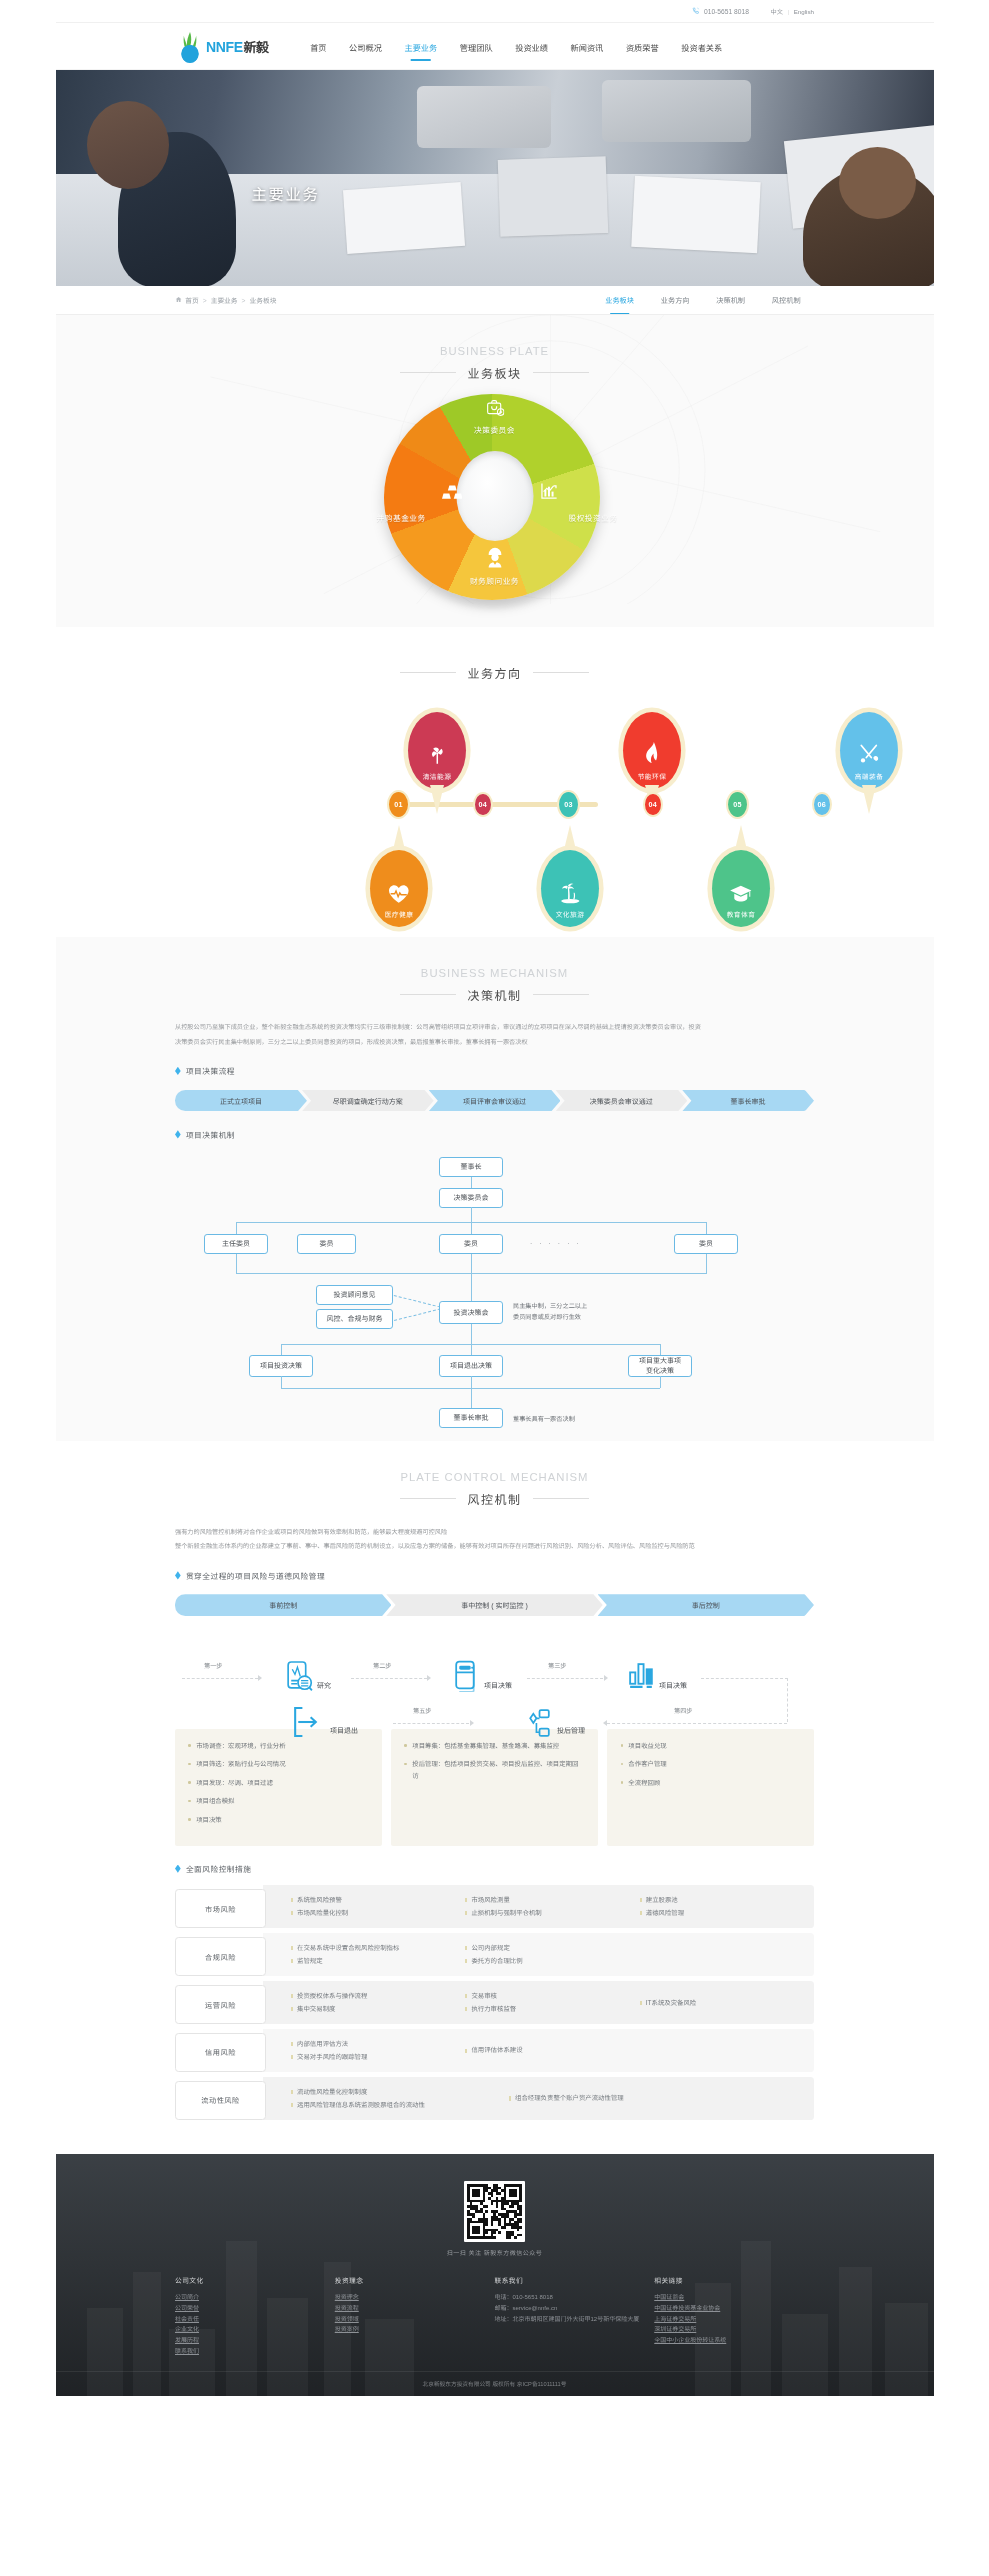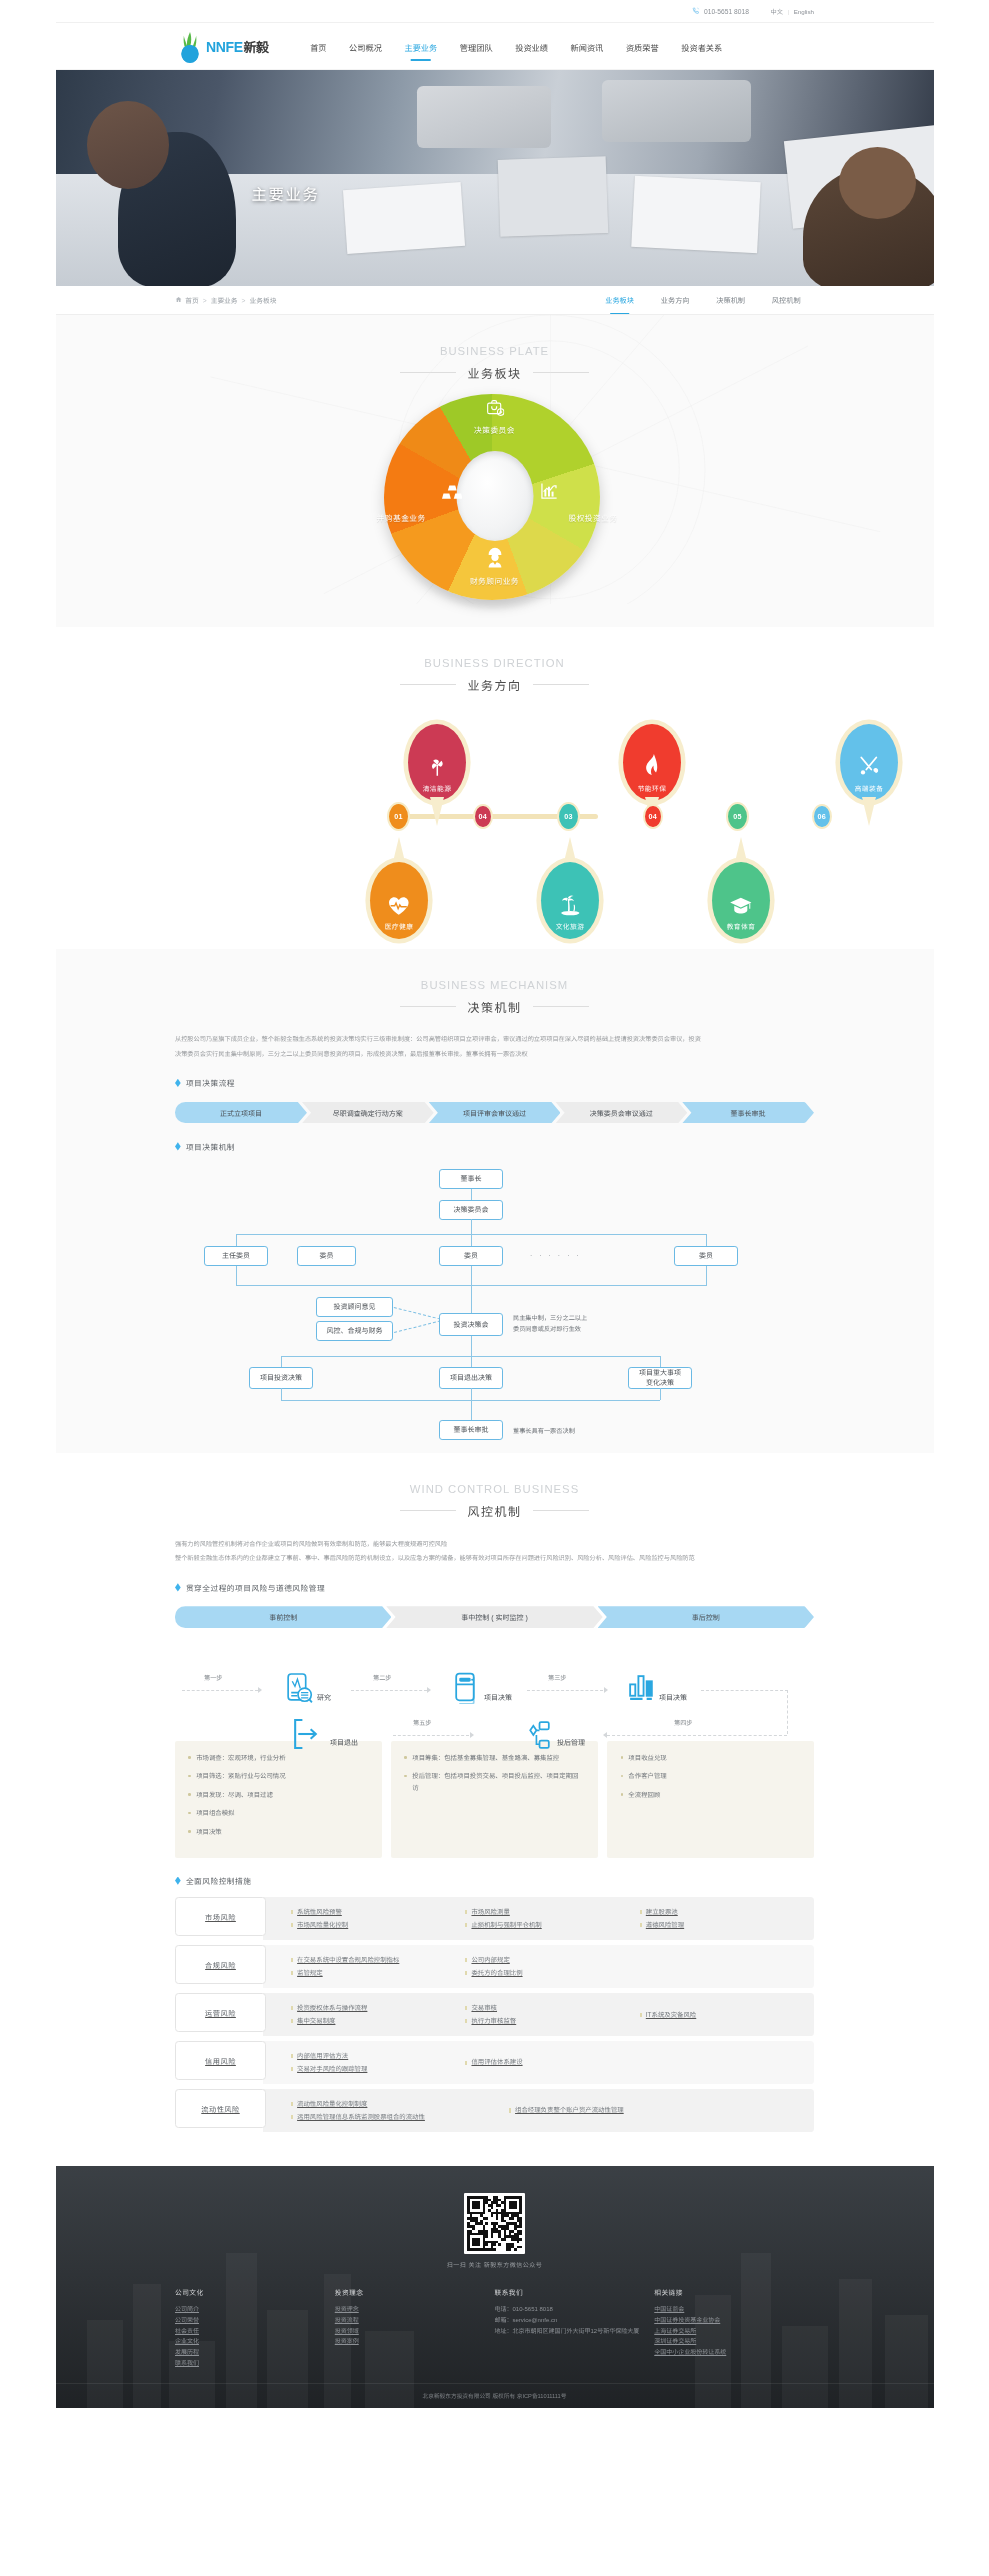--- a/index.html
+++ b/index.html
@@ -194,21 +194,21 @@
   .arrow-head.l { border-right:4.6px solid #d4d7da; }
 
   .cardrow { display:flex; gap:9.3px; margin-top:4.1px; }
   .icard { flex:1; background:#f6f4ed; border-radius:2.1px; padding:11.3px 13.4px 13.4px; min-height:94px; }
   .icard li { list-style:none; display:flex; gap:5.2px; font-size:6.4px; color:#6f7479; line-height:11.3px; margin-bottom:7.2px; }
   .icard li .bt { width:2.6px; height:2.6px; border-radius:50%; background:#cfc89d; margin-top:4.6px; flex:0 0 2.6px; }
   .icard li .tx { flex:1; }
 
   
   .risk-table { margin-top:11.3px; }
-  .risk-row { display:flex; align-items:flex-start; margin-bottom:5.2px;text-decoration:underline; }
+  .risk-row { display:flex; align-items:flex-end; margin-bottom:5.2px; }
   .risk-row .rk-name {
     width:91px; background:#fff; border:0.5px solid #e4e4e4; border-radius:3.6px;
     display:flex; align-items:center; justify-content:center;
     font-size:7.2px; color:#5a5f64; letter-spacing:0.5px; z-index:2; min-height:39px;
   }
   .risk-row .rk-body {
     flex:1; background:#f2f2f2; border-radius:0 3.6px 3.6px 0; margin-left:-3.1px;
     display:flex; align-items:center; padding:7.2px 0 7.2px 28px; min-height:39px;
   }
   .risk-row.alt .rk-body { background:#f7f7f7; }
@@ -399,21 +399,20 @@
         <div class="donut-lbl l-top">决策委员会</div>
         <div class="donut-lbl l-right">股权投资业务</div>
         <div class="donut-lbl l-bottom">财务顾问业务</div>
         <div class="donut-lbl l-left">并购基金业务</div>
       </div>
     </div>
   </section>
 
   <section class="direction">
     <div class="sec-head">
-      <div class="en">BUSINESS DIRECTION</div>
       <div class="cn-row">
         <span class="ln"></span>
         <span class="cn">业务方向</span>
         <span class="ln"></span>
       </div>
     </div>
 
     <div class="inner">
       <div class="dir-stage">
         <div class="dir-rail"></div>
@@ -590,21 +589,21 @@
         <div class="fline v" style="left:296px;top:219px;height:32px;"></div>
 
         <div class="fbox" style="left:264px;top:251px;width:64px;height:19.6px;">董事长审批</div>
         <div class="fnote" style="left:338px;top:257px;width:118px;">董事长具有一票否决制</div>
       </div>
     </div>
   </section>
 
   <section class="wind">
     <div class="sec-head">
-      <div class="en">WIND CONTROL BUSINESS</div>
+      <div class="en">PLATE CONTROL MECHANISM</div>
       <div class="cn-row">
         <span class="ln"></span>
         <span class="cn">风控机制</span>
         <span class="ln"></span>
       </div>
     </div>
 
     <div class="inner">
       <p class="para">强有力的风险管控机制将对合作企业或项目的风险做到有效牵制和防范，能够最大程度规避可控风险</p>
       <p class="para" style="margin-top:1px;">整个新毅金融生态体系内的企业都建立了事前、事中、事后风险防范的机制设立，以及应急方案的储备，能够有效对项目所存在问题进行风险识别、风险分析、风险评估、风险监控与风险防范</p>

